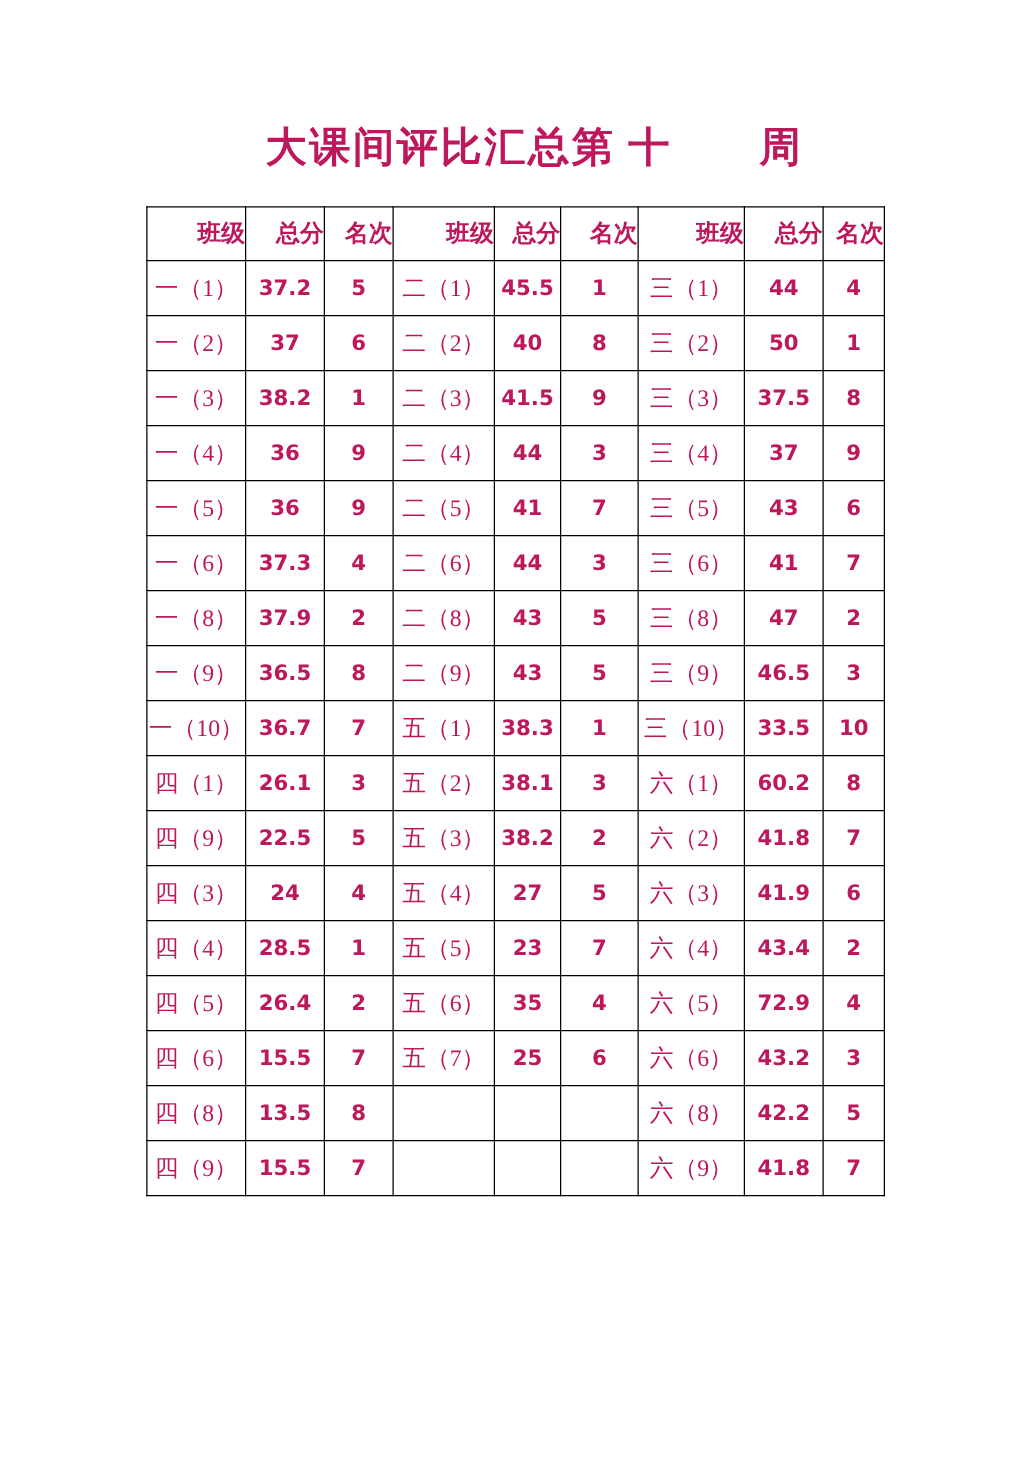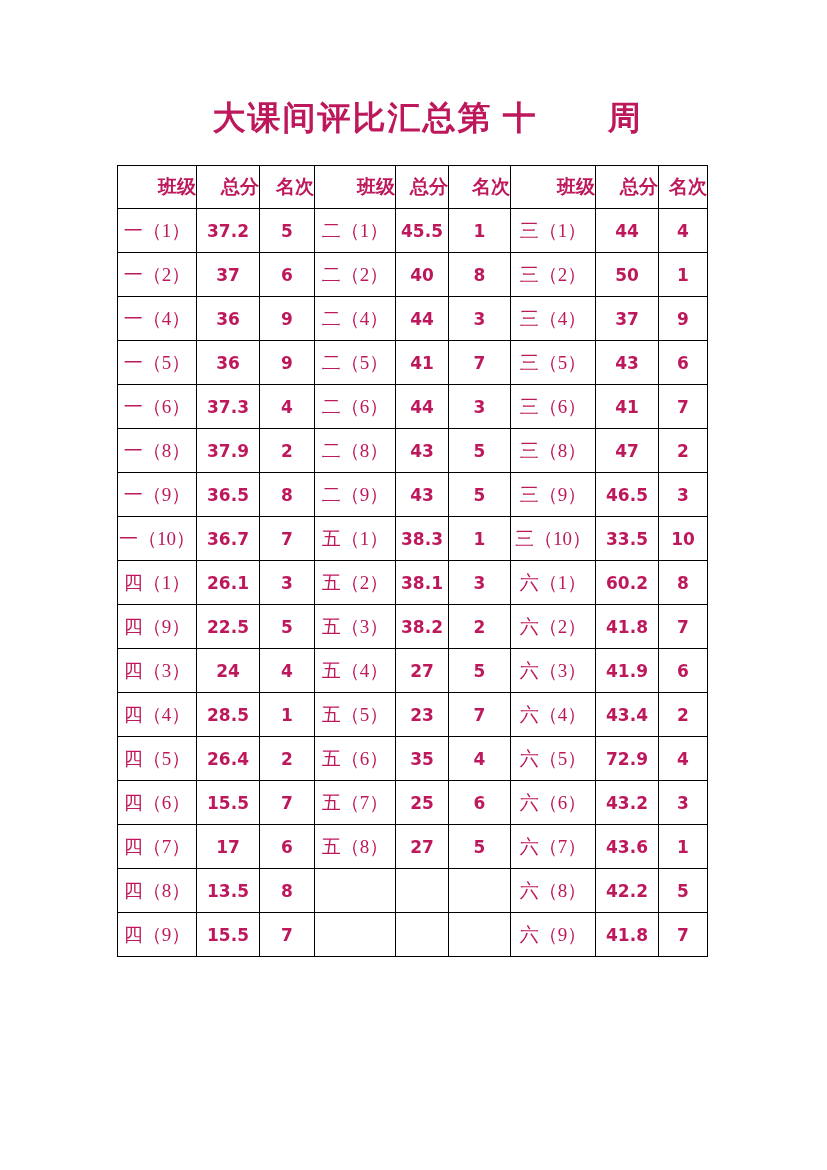--- a/index.html
+++ b/index.html
@@ -113,20 +113,31 @@
     <td class="cell-num">37</td>
     <td class="cell-num">6</td>
     <td class="cell-class">二（2）</td>
     <td class="cell-num">40</td>
     <td class="cell-num">8</td>
     <td class="cell-class">三（2）</td>
     <td class="cell-num">50</td>
     <td class="cell-num">1</td>
   </tr>
         <tr>
+    <td class="cell-class">一（3）</td>
+    <td class="cell-num">38.2</td>
+    <td class="cell-num">1</td>
+    <td class="cell-class">二（3）</td>
+    <td class="cell-num">41.5</td>
+    <td class="cell-num">9</td>
+    <td class="cell-class">三（3）</td>
+    <td class="cell-num">37.5</td>
+    <td class="cell-num">8</td>
+  </tr>
+        <tr>
     <td class="cell-class">一（4）</td>
     <td class="cell-num">36</td>
     <td class="cell-num">9</td>
     <td class="cell-class">二（4）</td>
     <td class="cell-num">44</td>
     <td class="cell-num">3</td>
     <td class="cell-class">三（4）</td>
     <td class="cell-num">37</td>
     <td class="cell-num">9</td>
   </tr>
@@ -245,31 +256,20 @@
     <td class="cell-num">15.5</td>
     <td class="cell-num">7</td>
     <td class="cell-class">五（7）</td>
     <td class="cell-num">25</td>
     <td class="cell-num">6</td>
     <td class="cell-class">六（6）</td>
     <td class="cell-num">43.2</td>
     <td class="cell-num">3</td>
   </tr>
         <tr>
-    <td class="cell-class">四（7）</td>
-    <td class="cell-num">17</td>
-    <td class="cell-num">6</td>
-    <td class="cell-class">五（8）</td>
-    <td class="cell-num">27</td>
-    <td class="cell-num">5</td>
-    <td class="cell-class">六（7）</td>
-    <td class="cell-num">43.6</td>
-    <td class="cell-num">1</td>
-  </tr>
-        <tr>
     <td class="cell-class">四（8）</td>
     <td class="cell-num">13.5</td>
     <td class="cell-num">8</td>
     <td class="cell-class"></td>
     <td class="cell-num"></td>
     <td class="cell-num"></td>
     <td class="cell-class">六（8）</td>
     <td class="cell-num">42.2</td>
     <td class="cell-num">5</td>
   </tr>

